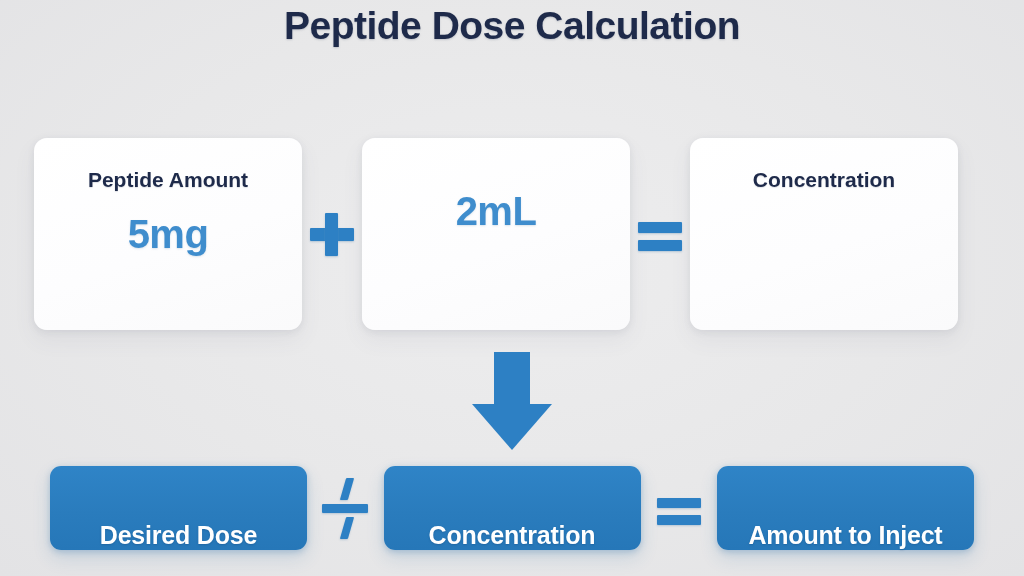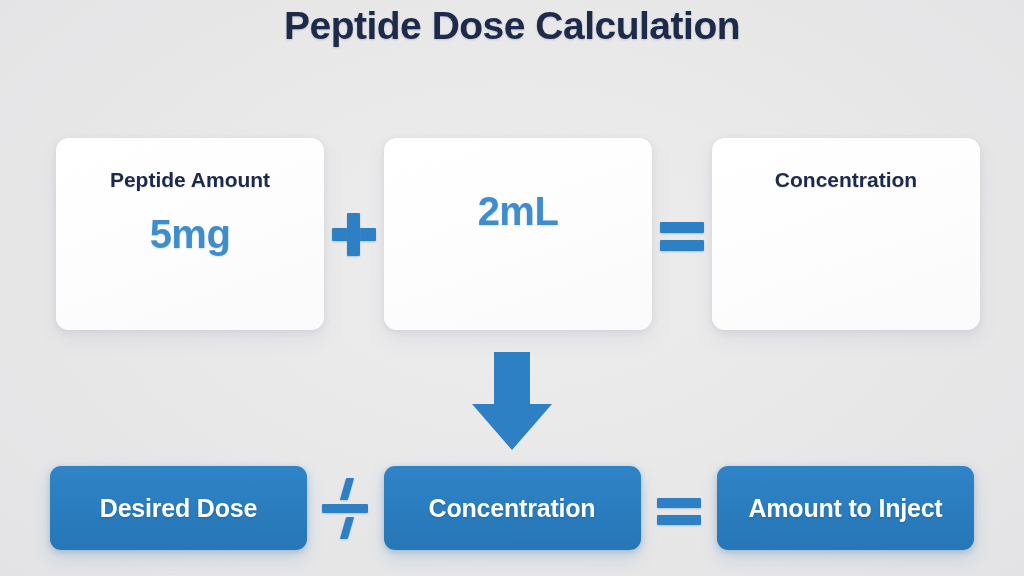--- a/index.html
+++ b/index.html
@@ -34,21 +34,21 @@
     font-weight: 700;
     letter-spacing: -0.5px;
     color: #1e2a4a;
     text-shadow: 0 1px 2px rgba(120,128,145,0.35);
     white-space: nowrap;
   }
 
   
   .top-row {
     position: absolute;
-    left: 56px;
+    left: 34px;
     top: 138px;
     width: 924px;
     height: 192px;
     display: flex;
     align-items: center;
     justify-content: space-between;
   }
 
   .card {
     width: 272px;
@@ -172,21 +172,21 @@
     justify-content: space-between;
   }
 
   .pill {
     width: 257px;
     height: 84px;
     box-sizing: border-box;
     background: linear-gradient(180deg, #2f84c7 0%, #2a7cbd 55%, #2677b8 100%);
     border-radius: 11px;
     display: flex;
-    align-items: center;
+    align-items: flex-end;
     justify-content: center;
     box-shadow:
       0 2px 6px rgba(45,110,170,0.28),
       0 8px 18px rgba(45,110,170,0.16);
   }
   .pill-label {
     font-size: 25px;
     font-weight: 700;
     color: #ffffff;
     text-align: center;

